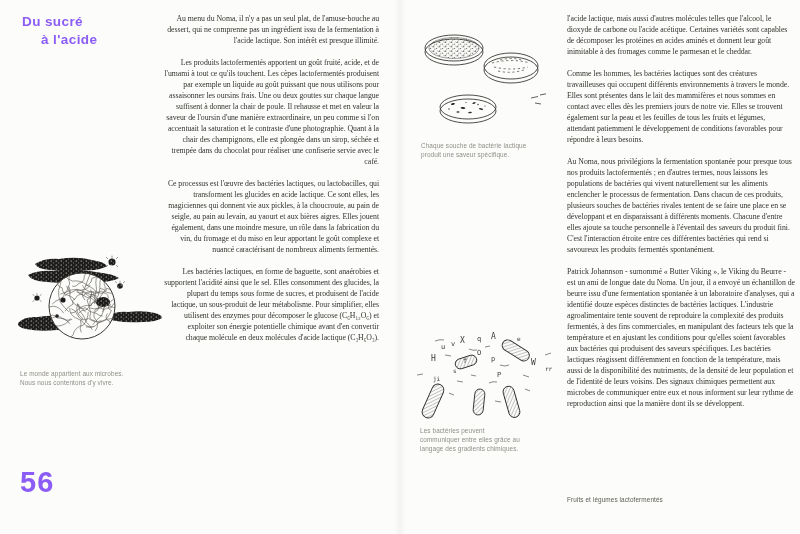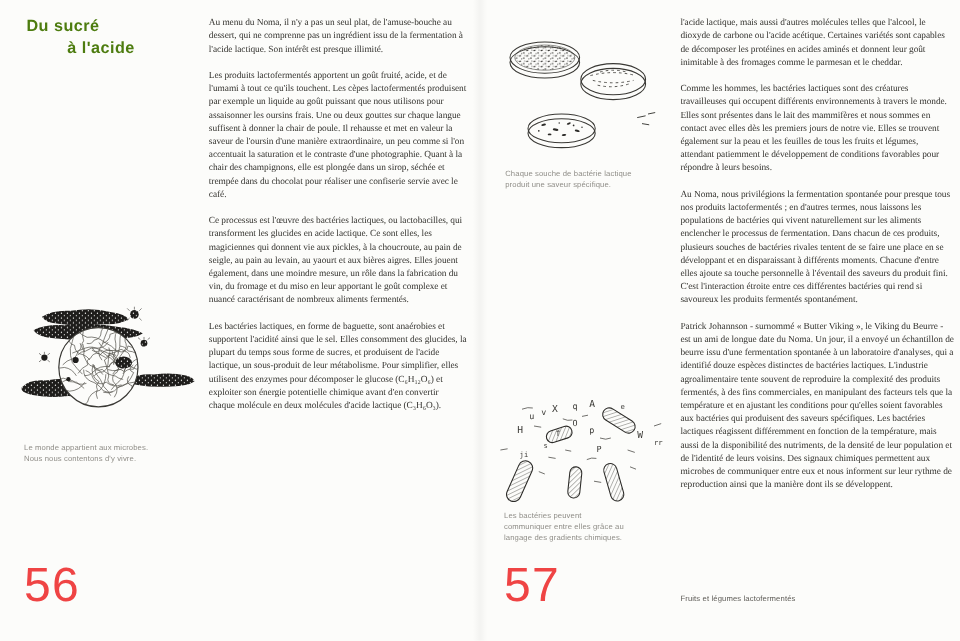--- a/index.html
+++ b/index.html
@@ -9,43 +9,43 @@
     font-family:"Liberation Serif","DejaVu Serif",serif;
     color:#31302c;
     position:relative;
   }
   .spread{position:absolute;inset:0;background:#fcfcfa;}
   .gutter{position:absolute;left:394px;top:0;width:12px;height:534px;
     background:linear-gradient(90deg,rgba(0,0,0,0) 0%,rgba(0,0,0,.035) 50%,rgba(0,0,0,0) 100%);}
   .title{
     position:absolute;left:22px;top:13px;
     font-family:"Liberation Sans","DejaVu Sans",sans-serif;
-    font-size:13.5px;font-weight:600;letter-spacing:.4px;color:#4d7c0f;line-height:18px;
-  }
-  .title .l2{margin-left:34px;}
+    font-size:13.5px;font-weight:600;letter-spacing:.4px;color:#8b5cf6;line-height:18px;
+  }
+  .title .l2{margin-left:19px;}
   .col{
     position:absolute;top:13px;
     font-size:7.8px;line-height:11px;letter-spacing:-.05px;
     color:#33322e;text-align:left;
   }
   .col p{margin:0 0 11px 0;}
-  .col-left{left:174px;width:215px;}
+  .col-left{left:164px;width:215px;text-align:right;}
   .col-right{left:567px;width:228px;}
   .caption{
     position:absolute;
     font-family:"Liberation Sans","DejaVu Sans",sans-serif;
     font-size:6.4px;line-height:8.8px;letter-spacing:.1px;color:#8f8d87;
   }
   .cap-globe{left:20px;top:370px;width:140px;}
   .cap-petri{left:421px;top:142px;width:140px;}
   .cap-bact{left:420px;top:427px;width:140px;}
   .pagenum{
     position:absolute;
     font-family:"Liberation Sans","DejaVu Sans",sans-serif;
-    font-size:40px;font-weight:400;color:#ef4444;letter-spacing:1px;
+    font-size:29px;font-weight:700;color:#8b5cf6;letter-spacing:1px;
   }
   .pn-56{left:20px;top:466px;}
   .pn-57{left:420px;top:466px;}
   .footer{
     position:absolute;left:567px;top:496px;
     font-family:"Liberation Sans","DejaVu Sans",sans-serif;
     font-size:6.4px;color:#5d5b56;letter-spacing:.1px;
   }
   .illus{position:absolute;}
   .il-globe{left:15px;top:252px;}
@@ -272,15 +272,14 @@
         <path d="M66,44 l5,1"></path>
     </g>
   </svg>
 
   <div class="caption cap-bact">
     <div>Les bactéries peuvent</div>
     <div>communiquer entre elles grâce au</div>
     <div>langage des gradients chimiques.</div>
   </div>
 
-  <div class="pagenum pn-57">57</div>
   <div class="footer">Fruits et légumes lactofermentés</div>
 </div>
 
 </body></html>

